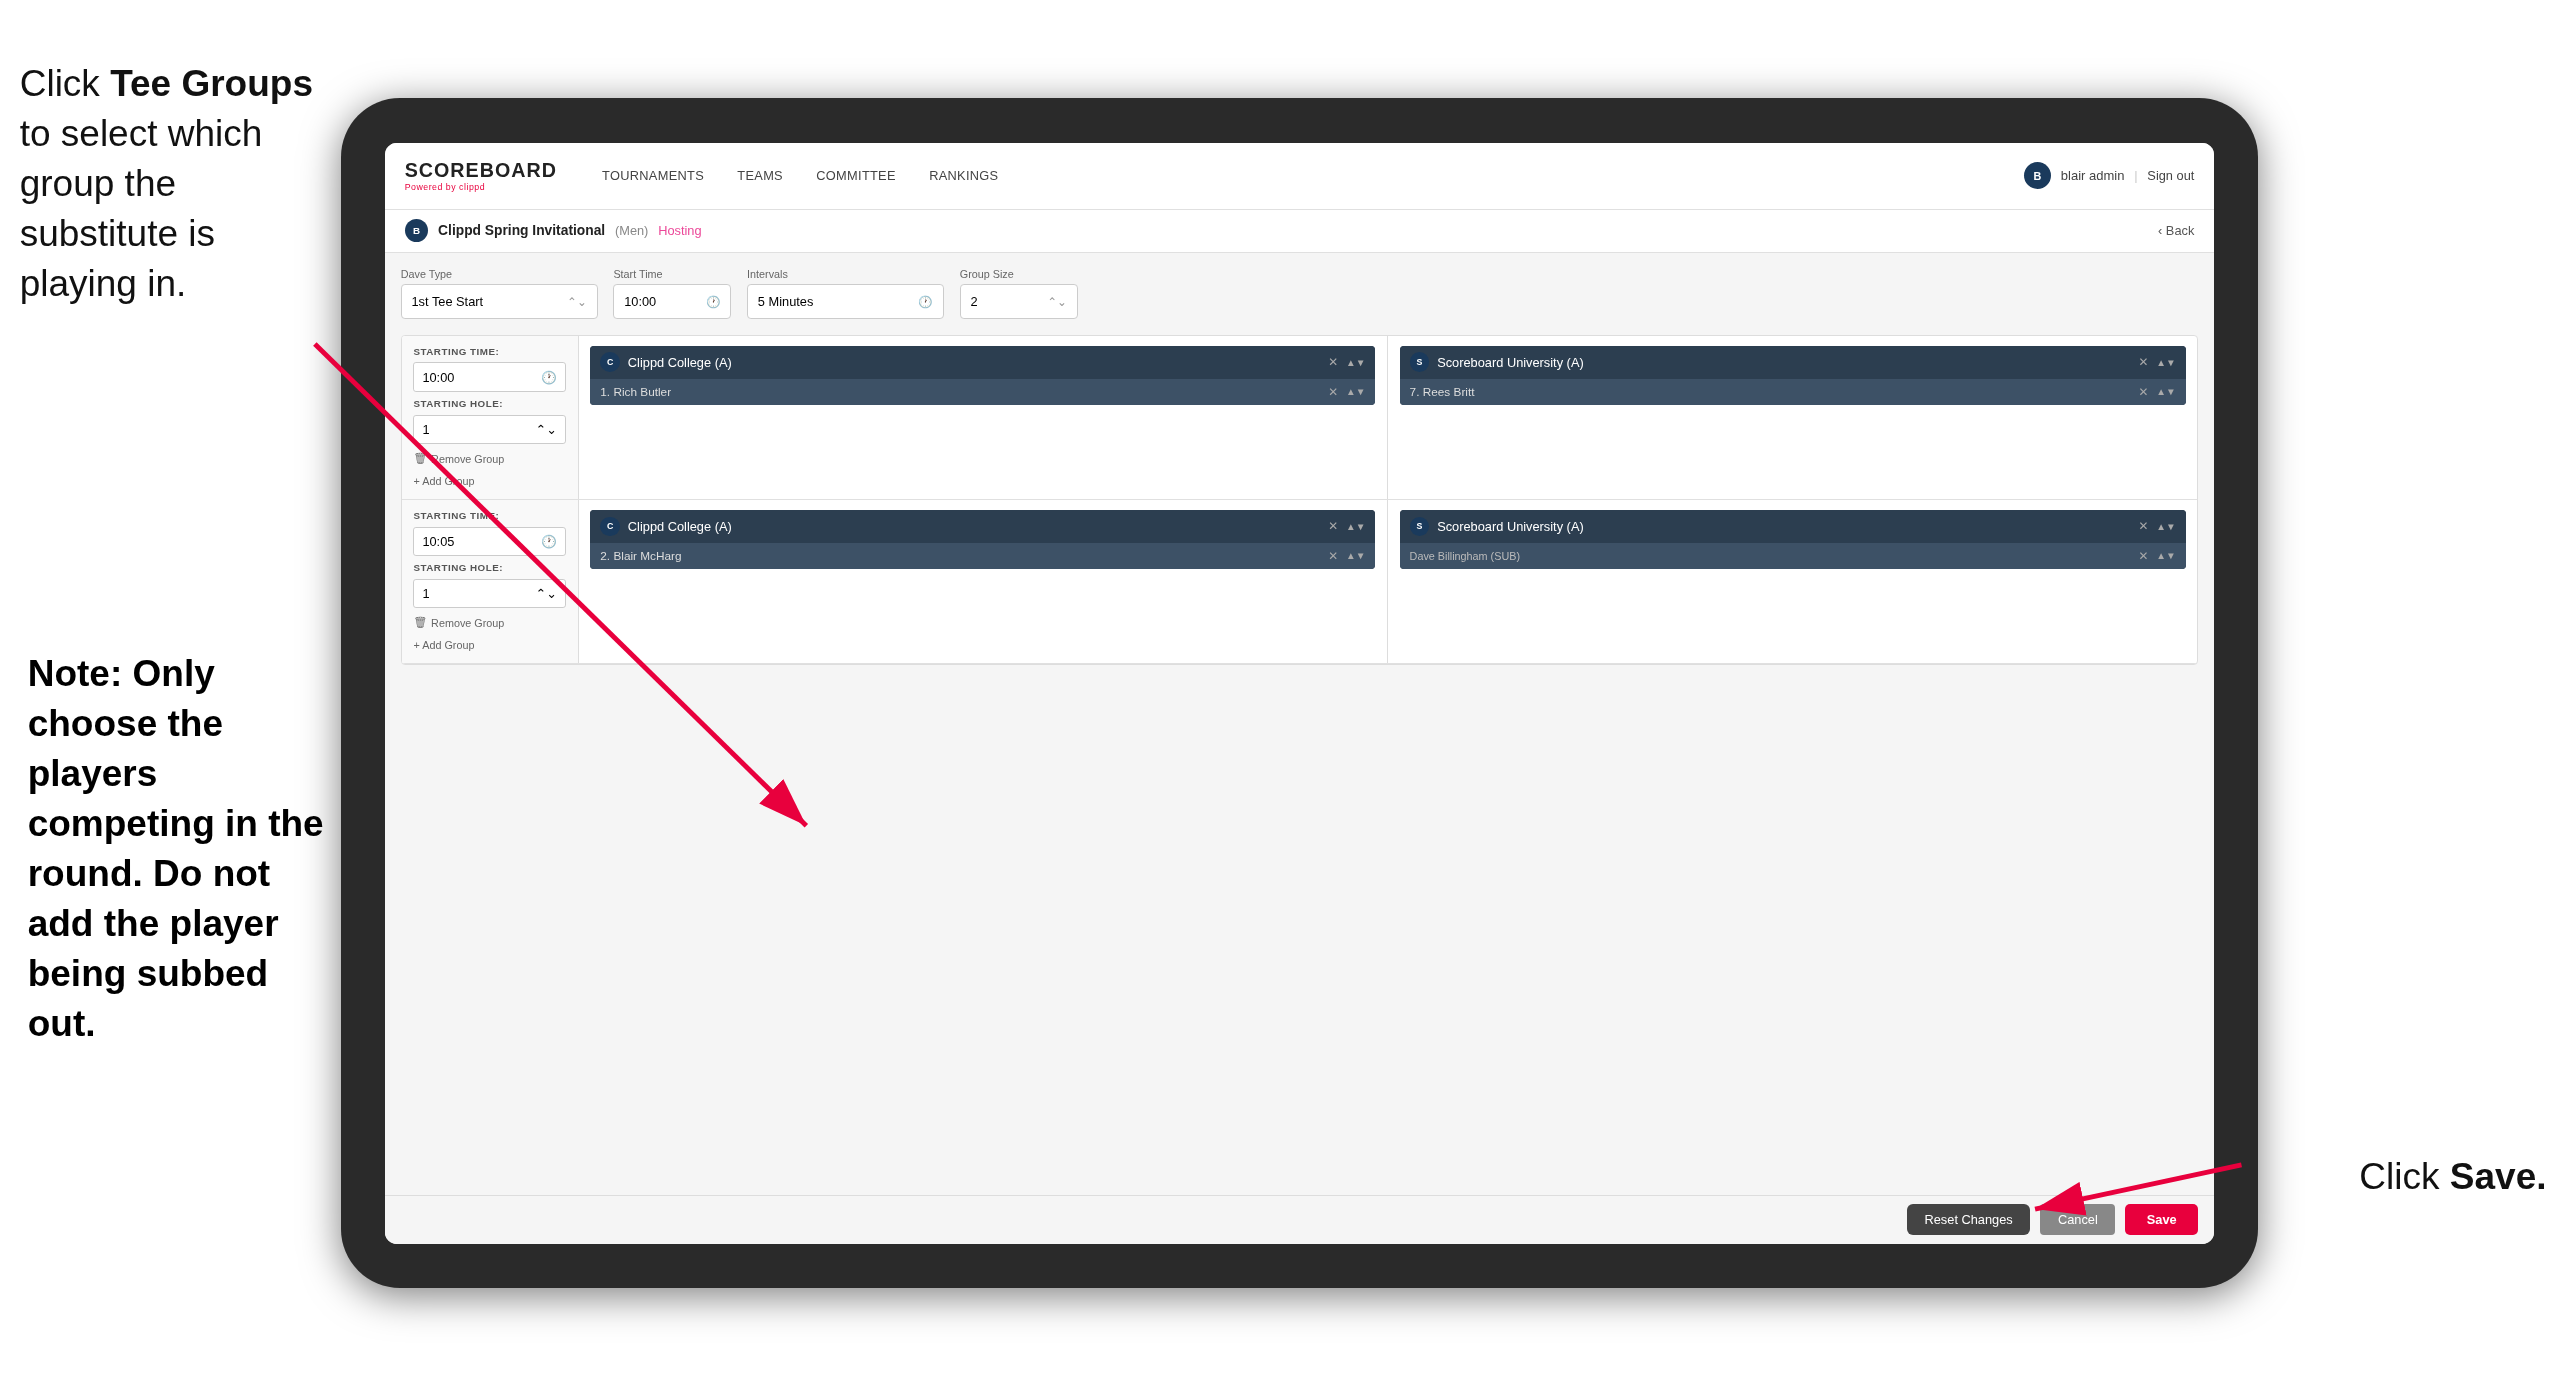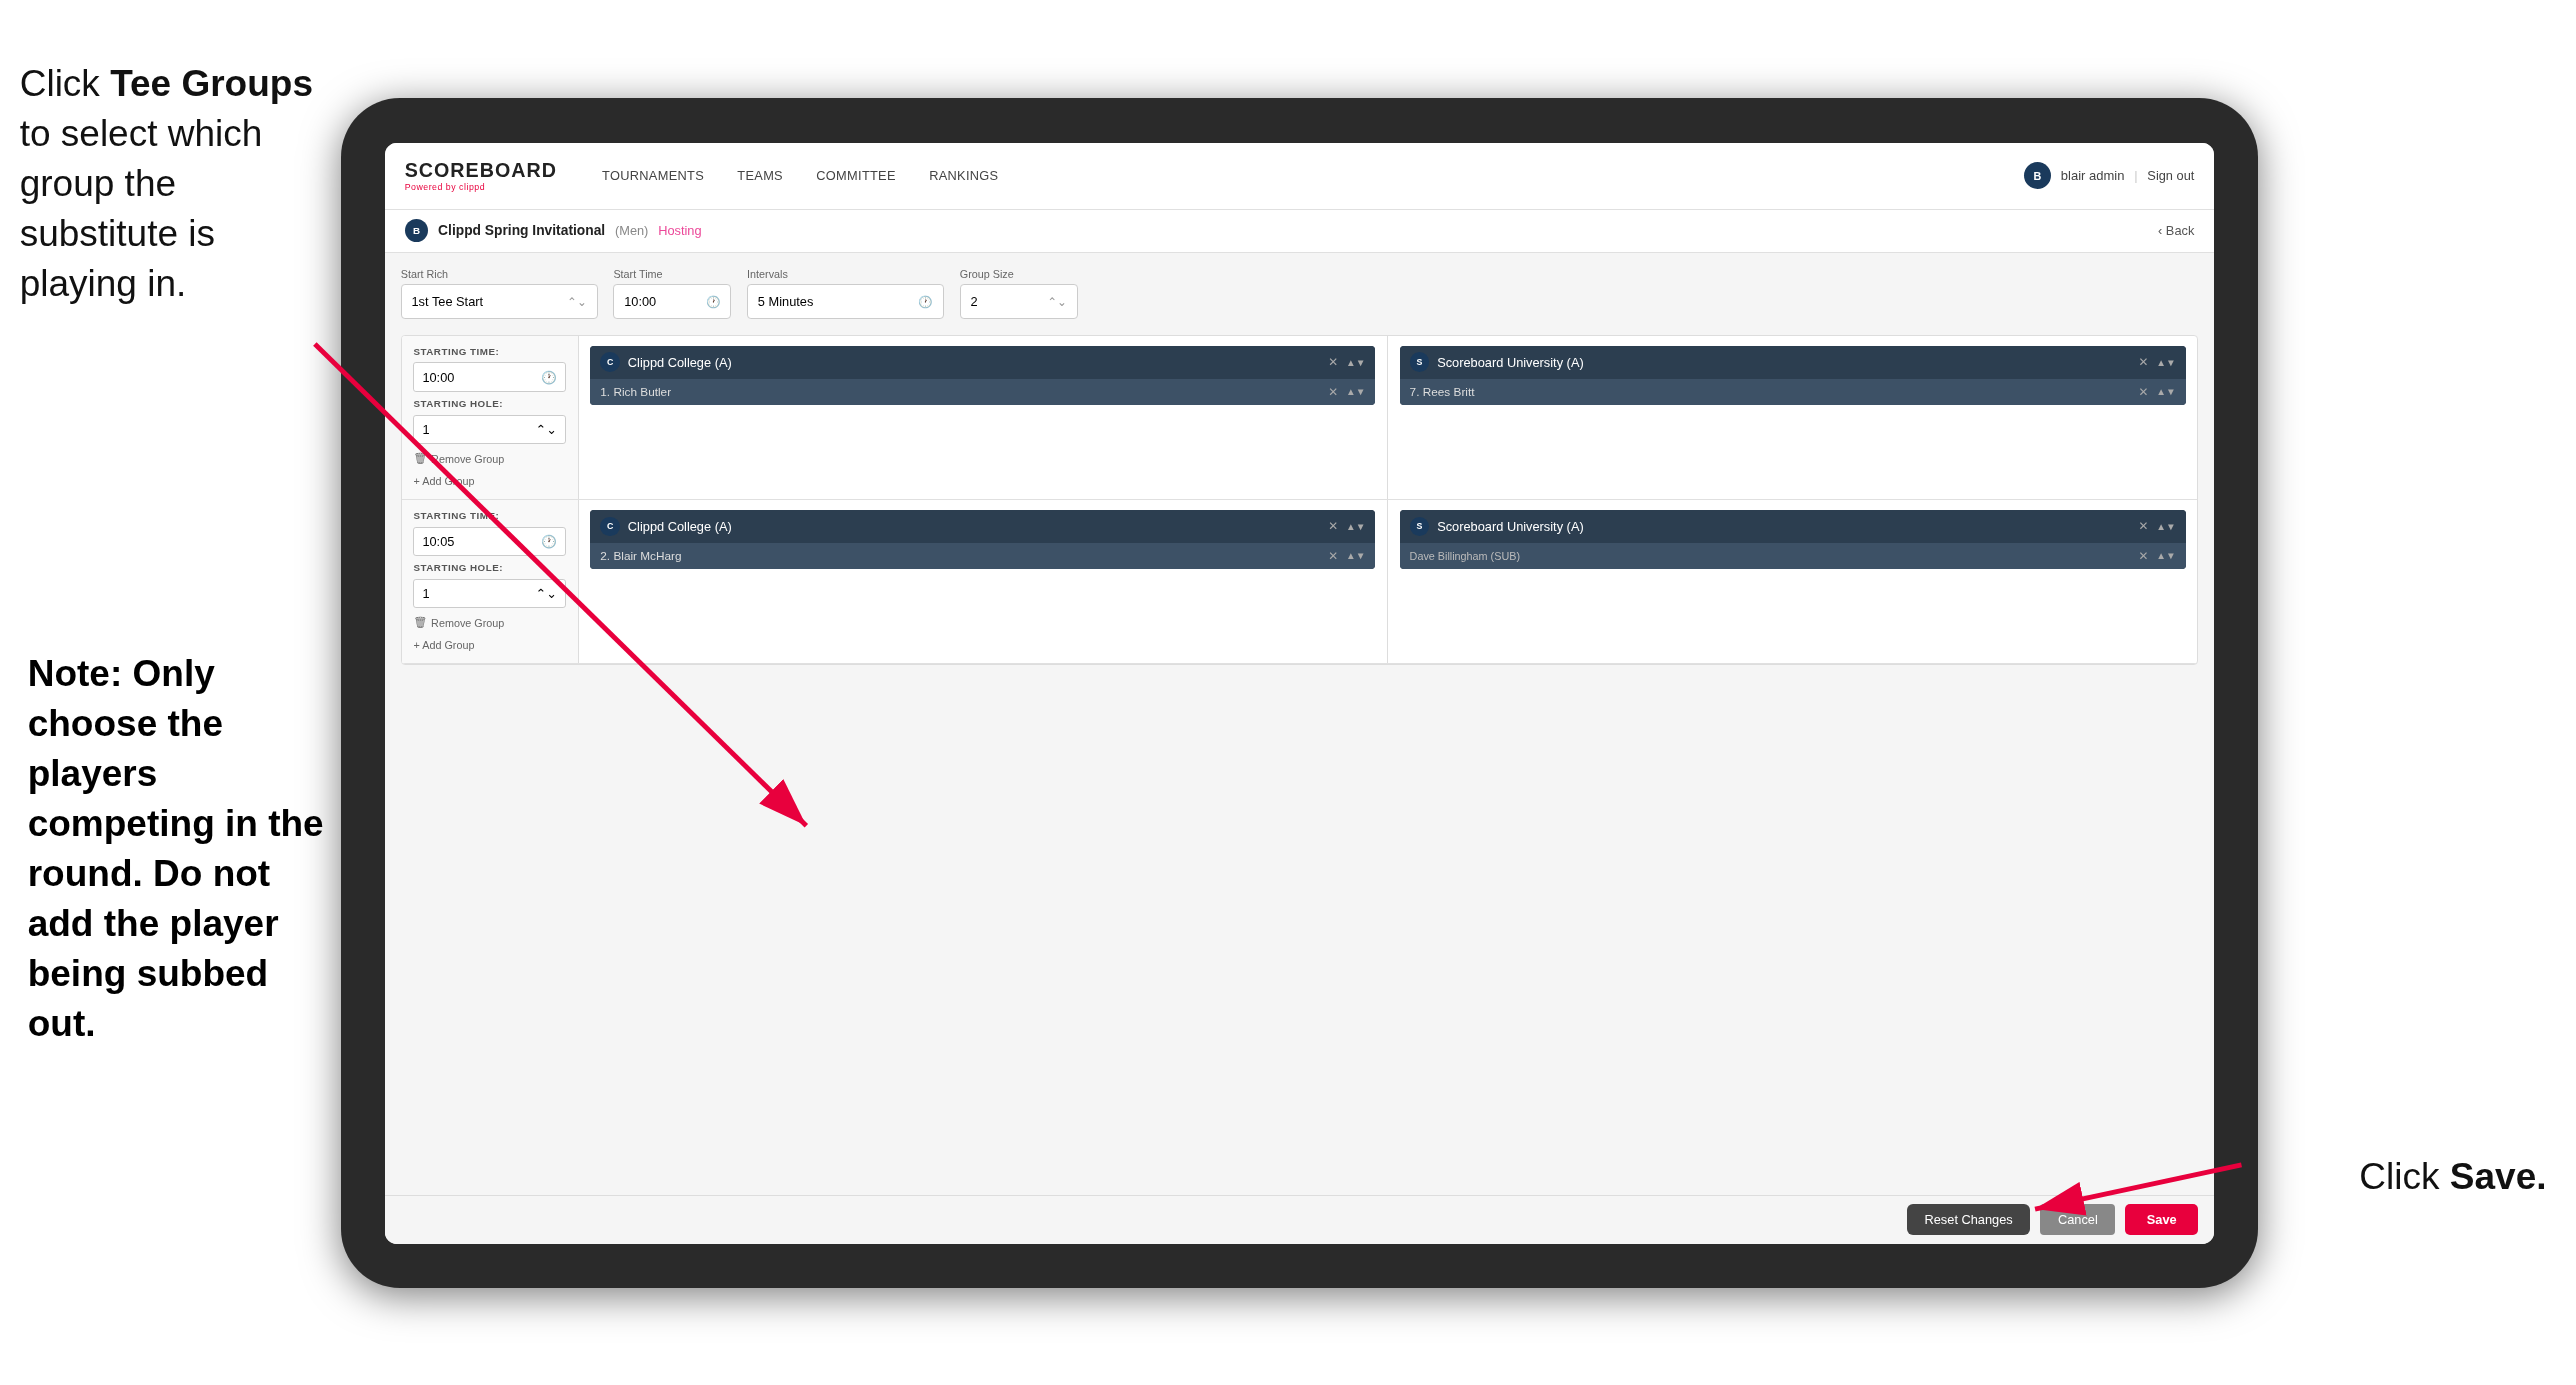--- a/index.html
+++ b/index.html
@@ -484,21 +484,21 @@
         <span class="breadcrumb-sub">(Men)</span>
         <span class="breadcrumb-hosting">Hosting</span>
       </div>
       <span class="back-btn">‹ Back</span>
     </div>
 
     <div class="main-content">
 
       <div class="settings-row">
         <div class="field-group">
-          <span class="field-label">Start Rich</span>
+          <span class="field-label">Dave Type</span>
           <div class="field-input field-input-wide">
             <span>1st Tee Start</span>
             <span class="spinner-icon">⌃⌄</span>
           </div>
         </div>
         <div class="field-group">
           <span class="field-label">Start Time</span>
           <div class="field-input field-input-sm">
             <span>10:00</span>
             <span class="spinner-icon">🕐</span>

